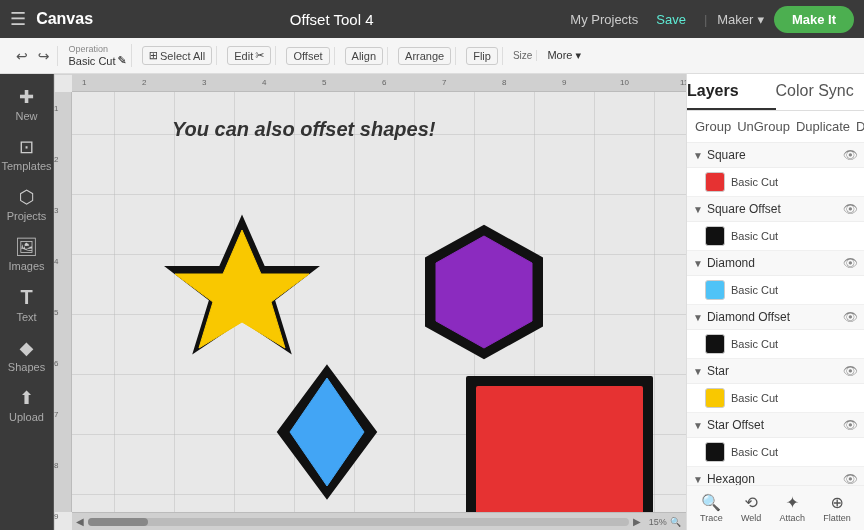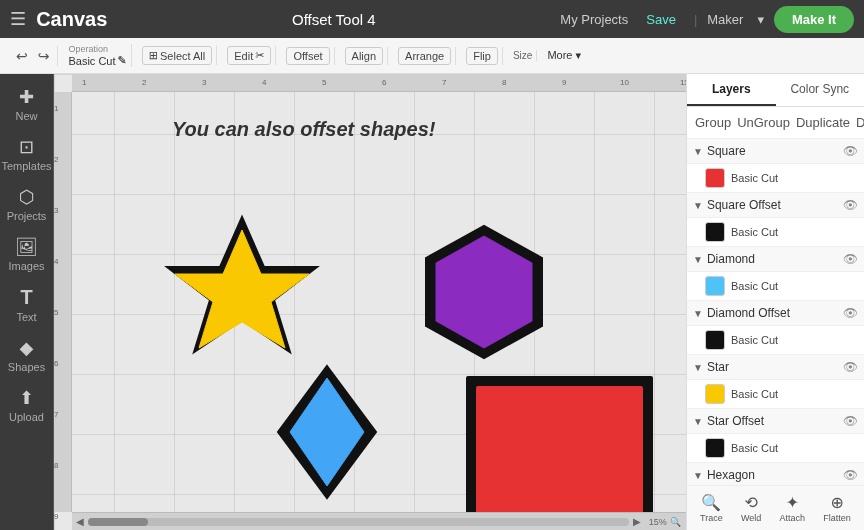--- a/index.html
+++ b/index.html
@@ -3,26 +3,26 @@
   <meta charset="utf-8">
   <style>
     * { box-sizing: border-box; margin: 0; padding: 0; }
     body { font-family: -apple-system, BlinkMacSystemFont, 'Segoe UI', sans-serif; font-size: 13px; background: #2d2d2d; width: 864px; height: 530px; overflow: hidden; }
 
     
     #top-nav {
       display: flex; align-items: center; background: #3a3a3a; height: 38px; padding: 0 10px; gap: 10px;
     }
     #hamburger-icon { color: #ccc; font-size: 18px; cursor: pointer; }
-    #app-title { color: #fff; font-size: 20px; font-weight: 600; flex: 0 0 auto; }
+    #app-title { color: #fff; font-size: 16px; font-weight: 600; flex: 0 0 auto; }
     #tool-title { color: #fff; font-size: 15px; flex: 1; text-align: center; }
     #my-projects-btn { color: #ccc; font-size: 13px; cursor: pointer; }
     #save-btn { color: #5eead4; font-size: 13px; cursor: pointer; padding: 0 8px; }
     #nav-divider { color: #666; }
-    #maker-btn { display: flex; align-items: flex-start; gap: 14px; color: #ccc; font-size: 13px; cursor: pointer; }
+    #maker-btn { display: flex; align-items: flex-start; gap: 4px; color: #ccc; font-size: 13px; cursor: pointer; }
     #make-it-btn { background: #4caf50; color: #fff; border: none; border-radius: 20px; padding: 6px 18px; font-size: 13px; font-weight: 600; cursor: pointer; }
 
     
     #toolbar {
       display: flex; align-items: center; background: #f5f5f5; height: 36px; border-bottom: 1px solid #ddd; padding: 0 8px; gap: 6px; font-size: 11px;
     }
     .toolbar-group { display: flex; align-items: center; gap: 2px; padding: 0 4px; border-right: 1px solid #ddd; }
     .toolbar-group:last-child { border-right: none; }
     .toolbar-label { color: #666; font-size: 10px; }
     .toolbar-select { display: flex; align-items: center; gap: 2px; cursor: pointer; }
@@ -69,21 +69,21 @@
     #star-shape { position: absolute; top: 120px; left: 90px; }
     #hexagon-shape { position: absolute; top: 130px; left: 340px; }
     #diamond-shape { position: absolute; top: 270px; left: 200px; }
     #rect-shape { position: absolute; top: 280px; left: 390px; }
 
     
     #right-panel {
       width: 178px; background: #fff; border-left: 1px solid #ddd; display: flex; flex-direction: column;
     }
     #right-tabs { display: flex; border-bottom: 1px solid #ddd; }
-    .right-tab { flex: 1; text-align: center; padding: 8px 0; font-size: 12px; cursor: pointer; color: #555; }
+    .right-tab { flex: 1; padding: 8px 0; font-size: 16px; cursor: pointer; color: #555; }
     .right-tab.active { border-bottom: 2px solid #333; color: #222; font-weight: 600; }
 
     
     #layers-toolbar { display: flex; align-items: center; gap: 2px; padding: 4px 6px; border-bottom: 1px solid #eee; }
     .layer-action-btn { flex: 1; text-align: center; padding: 4px 2px; font-size: 13px; color: #555; cursor: pointer; background: none; border: none; border-radius: 3px; }
     .layer-action-btn:disabled { color: #bbb; cursor: default; }
 
     
     #layers-list { flex: 1; overflow-y: auto; }
     .layer-group { }

